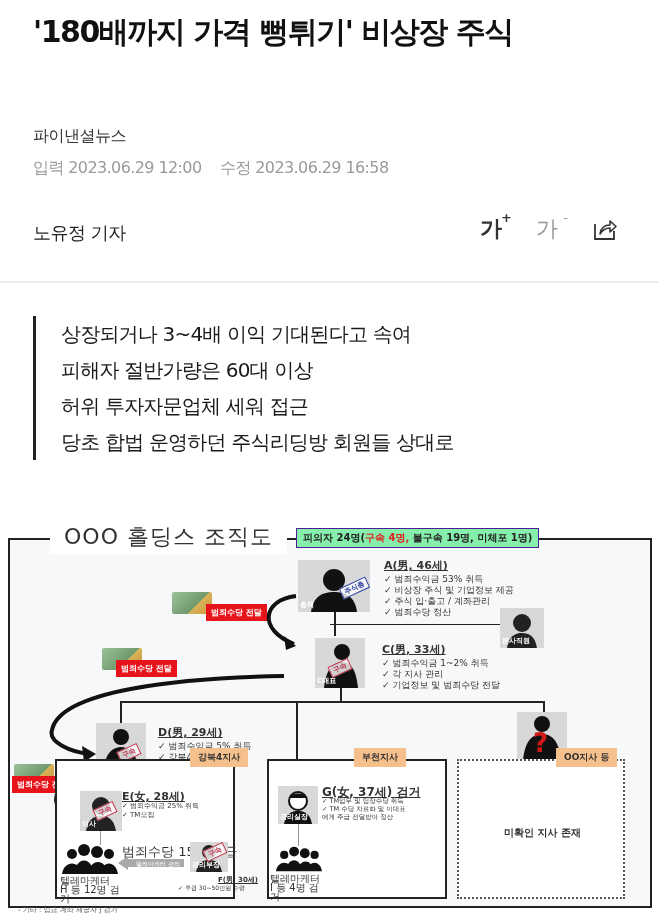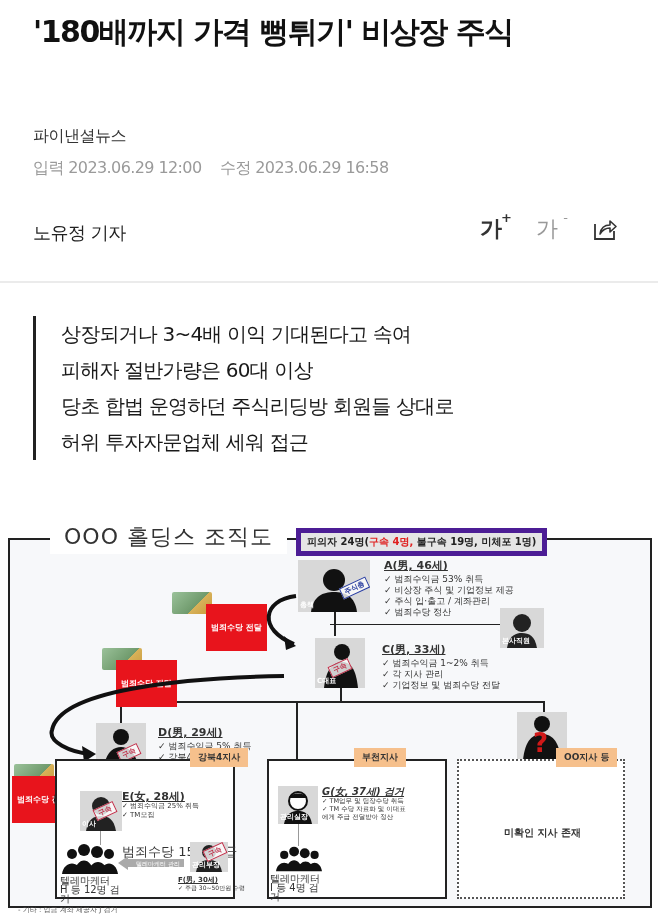--- a/index.html
+++ b/index.html
@@ -23,34 +23,34 @@
 
   .divider { position: absolute; left: 0; top: 281px; width: 658px; height: 2px; background: #ebebeb; }
 
   .summary { position: absolute; left: 33px; top: 316px; border-left: 3px solid #222; padding-left: 25px; }
   .summary div { font-size: 20px; line-height: 36px; color: #1a1a1a; letter-spacing: -0.8px; white-space: nowrap; }
 
   
   .figure { position: absolute; left: 0; top: 520px; width: 658px; height: 399px; background: #fff; }
   .frame { position: absolute; left: 8px; top: 18px; width: 644px; height: 370px; border: 2px solid #222; background: #f7f8fa; }
   .fig-title { position: absolute; left: 50px; top: 0px; background: #fff; padding: 2px 14px; font-size: 22px; color: #333; letter-spacing: 1px; }
-  .fig-summary { position: absolute; left: 296px; top: 8px; background: #e5e5e5; border: 5px solid #4c1d95; font-size: 10px; padding: 2px 6px; font-weight: bold; color: #222; white-space: nowrap; }
+  .fig-summary { position: absolute; left: 296px; top: 8px; background: #86efac; border: 1px solid #4c1d95; font-size: 10px; padding: 2px 6px; font-weight: bold; color: #222; white-space: nowrap; }
   .fig-summary .red { color: #e02020; }
 
   .person { position: absolute; background: #d8d8d8; overflow: hidden; }
   .person .silhouette { position: absolute; left: 50%; bottom: 0; transform: translateX(-50%); }
   .person .role { position: absolute; left: 2px; bottom: 2px; font-size: 7px; color: #fff; font-weight: bold; }
   .stamp { position: absolute; border: 1.5px solid #c0304a; color: #c0304a; font-size: 7px; font-weight: bold; background: rgba(255,255,255,0.8); padding: 0 3px; transform: rotate(-25deg); }
   .stamp.blue { border-color: #2a3ea0; color: #2a3ea0; }
 
   .info { position: absolute; font-size: 9px; line-height: 11px; color: #333; white-space: nowrap; }
   .info .name { font-weight: bold; text-decoration: underline; font-size: 11px; margin-bottom: 3px; }
   .info .ck::before { content: "✓ "; }
 
-  .money-tag { position: absolute; background: #e8141c; color: #fff; font-size: 8px; padding: 18px 5px; font-weight: bold; white-space: nowrap; }
+  .money-tag { position: absolute; background: #e8141c; color: #fff; font-size: 8px; padding: 3px 5px; font-weight: bold; white-space: nowrap; }
   .money-img { position: absolute; width: 40px; height: 22px; background: linear-gradient(135deg, #9bc29a 0%, #6f9a6c 60%, #d8b25a 60%, #c99a3a 100%); border-radius: 2px; }
 
   .branch { position: absolute; border: 2px solid #222; background: #fff; }
   .branch.dashed { border: 2px dotted #555; }
   .branch-label { position: absolute; background: #f6c08c; font-size: 9px; padding: 3px 8px; font-weight: bold; color: #333; white-space: nowrap; }
 
   .line { position: absolute; background: #222; }
   .unknown-text { position: absolute; font-size: 10px; font-weight: bold; color: #333; }
   .footnote { position: absolute; left: 18px; top: 385px; font-size: 7px; color: #555; }
   .group { position: absolute; font-size: 10px; color: #333; text-align: left; line-height: 9px; }
@@ -81,22 +81,22 @@
     <path d="M3 8 V23 H22 V15" fill="none" stroke="#333" stroke-width="1.8"></path>
     <path d="M8 18 C9 11 13 9 18 9 V5 L24 10.5 L18 16 V12 C14 12 11 13 8 18 Z" fill="none" stroke="#333" stroke-width="1.6" stroke-linejoin="round"></path>
   </svg>
 </div>
 
 <div class="divider"></div>
 
 <div class="summary">
   <div>상장되거나 3~4배 이익 기대된다고 속여</div>
   <div>피해자 절반가량은 60대 이상</div>
+  <div>허위 투자자문업체 세워 접근</div>
   <div>당초 합법 운영하던 주식리딩방 회원들 상대로</div>
-  <div>허위 투자자문업체 세워 접근</div>
 </div>
 
 <div class="figure">
   <div class="frame"></div>
   <div class="fig-title">OOO 홀딩스 조직도</div>
   <div class="fig-summary">
     <span>피의자 24명(</span><span class="red">구속 4명,</span><span> 불구속 19명, 미체포 1명)</span>
   </div>
 
   <div class="person" style="left:298px;top:40px;width:72px;height:52px;">
@@ -231,34 +231,34 @@
 
   <div class="person" style="left:190px;top:322px;width:38px;height:30px;">
     <svg class="silhouette" width="30" height="28" viewBox="0 0 30 28">
         <circle cx="15" cy="8" r="7" fill="#222"></circle>
         <path d="M2 28 C4 18 9 16 15 16 C21 16 26 18 28 28 Z" fill="#222"></path>
       </svg>
     <span class="role">관리부장</span>
     <span class="stamp" style="left:14px;top:4px;">구속</span>
   </div>
   <div class="info" style="left:178px;top:356px;font-size:6px;line-height:8px;">
-    <div class="name" style="font-size:7px;margin-bottom:0;">F(男, 30세)</div>
+    <div class="name" style="font-size:7px;margin-bottom:0;margin-left:40px;">F(男, 30세)</div>
     <div class="ck">주급 30~50만원 수령</div>
   </div>
 
   <div class="person" style="left:278px;top:266px;width:40px;height:38px;">
     <svg class="silhouette" width="32" height="34" viewBox="0 0 32 34">
         <circle cx="16" cy="11" r="9" fill="#fff" stroke="#111" stroke-width="2"></circle>
         <path d="M7 8 C8 2 24 2 25 8" fill="#111"></path>
         <path d="M2 34 C4 23 10 21 16 21 C22 21 28 23 30 34 Z" fill="#111"></path>
       </svg>
     <span class="role">관리실장</span>
   </div>
   <div class="info" style="left:322px;top:268px;font-size:6.5px;line-height:8px;">
-    <div class="name" style="font-size:10px;margin-bottom:1px;font-style:italic;">G(女, 37세) 검거</div>
+    <div class="name" style="font-size:12px;margin-bottom:1px;">G(女, 37세) 검거</div>
     <div class="ck">TM업무 및 팀장수당 취득</div>
     <div class="ck" style="white-space:normal;width:90px;">TM 수당 자료화 및 이대표에게 주급 전달받아 정산</div>
   </div>
   <div class="line" style="left:298px;top:304px;width:1px;height:22px;background:#999;"></div>
 
   <svg style="position:absolute;left:276px;top:326px;" width="46" height="26" viewBox="0 0 56 30">
     <circle cx="10" cy="10" r="5" fill="#111"></circle>
       <circle cx="22" cy="6" r="6" fill="#111"></circle>
       <circle cx="35" cy="8" r="6" fill="#111"></circle>
       <circle cx="47" cy="10" r="5" fill="#111"></circle>

